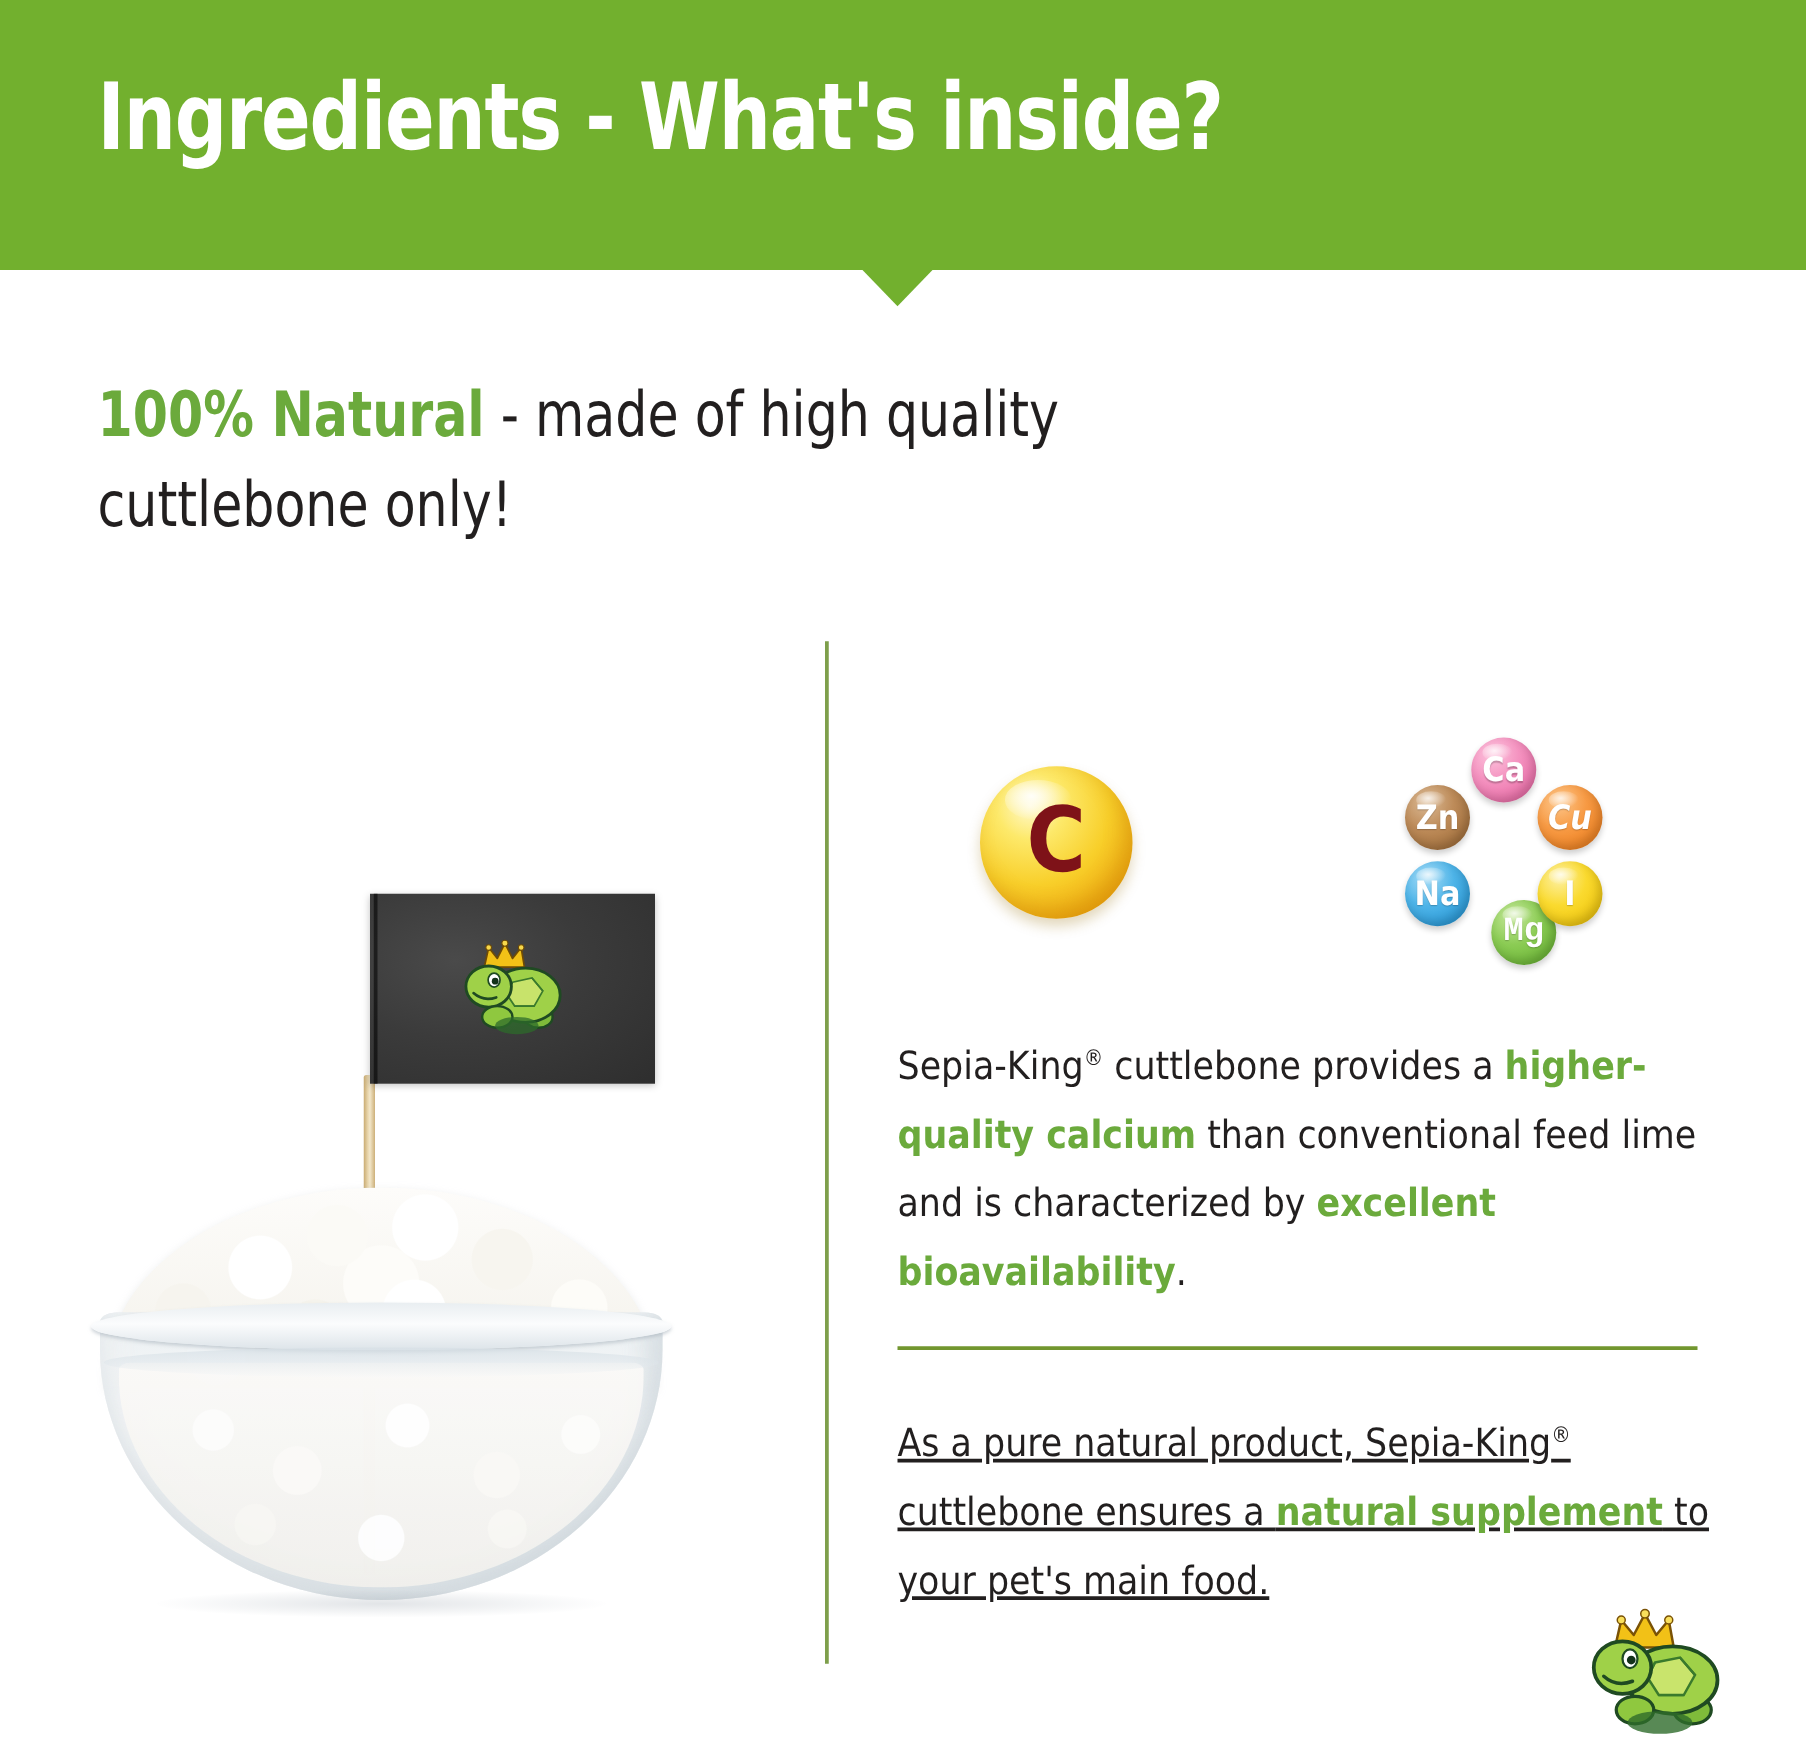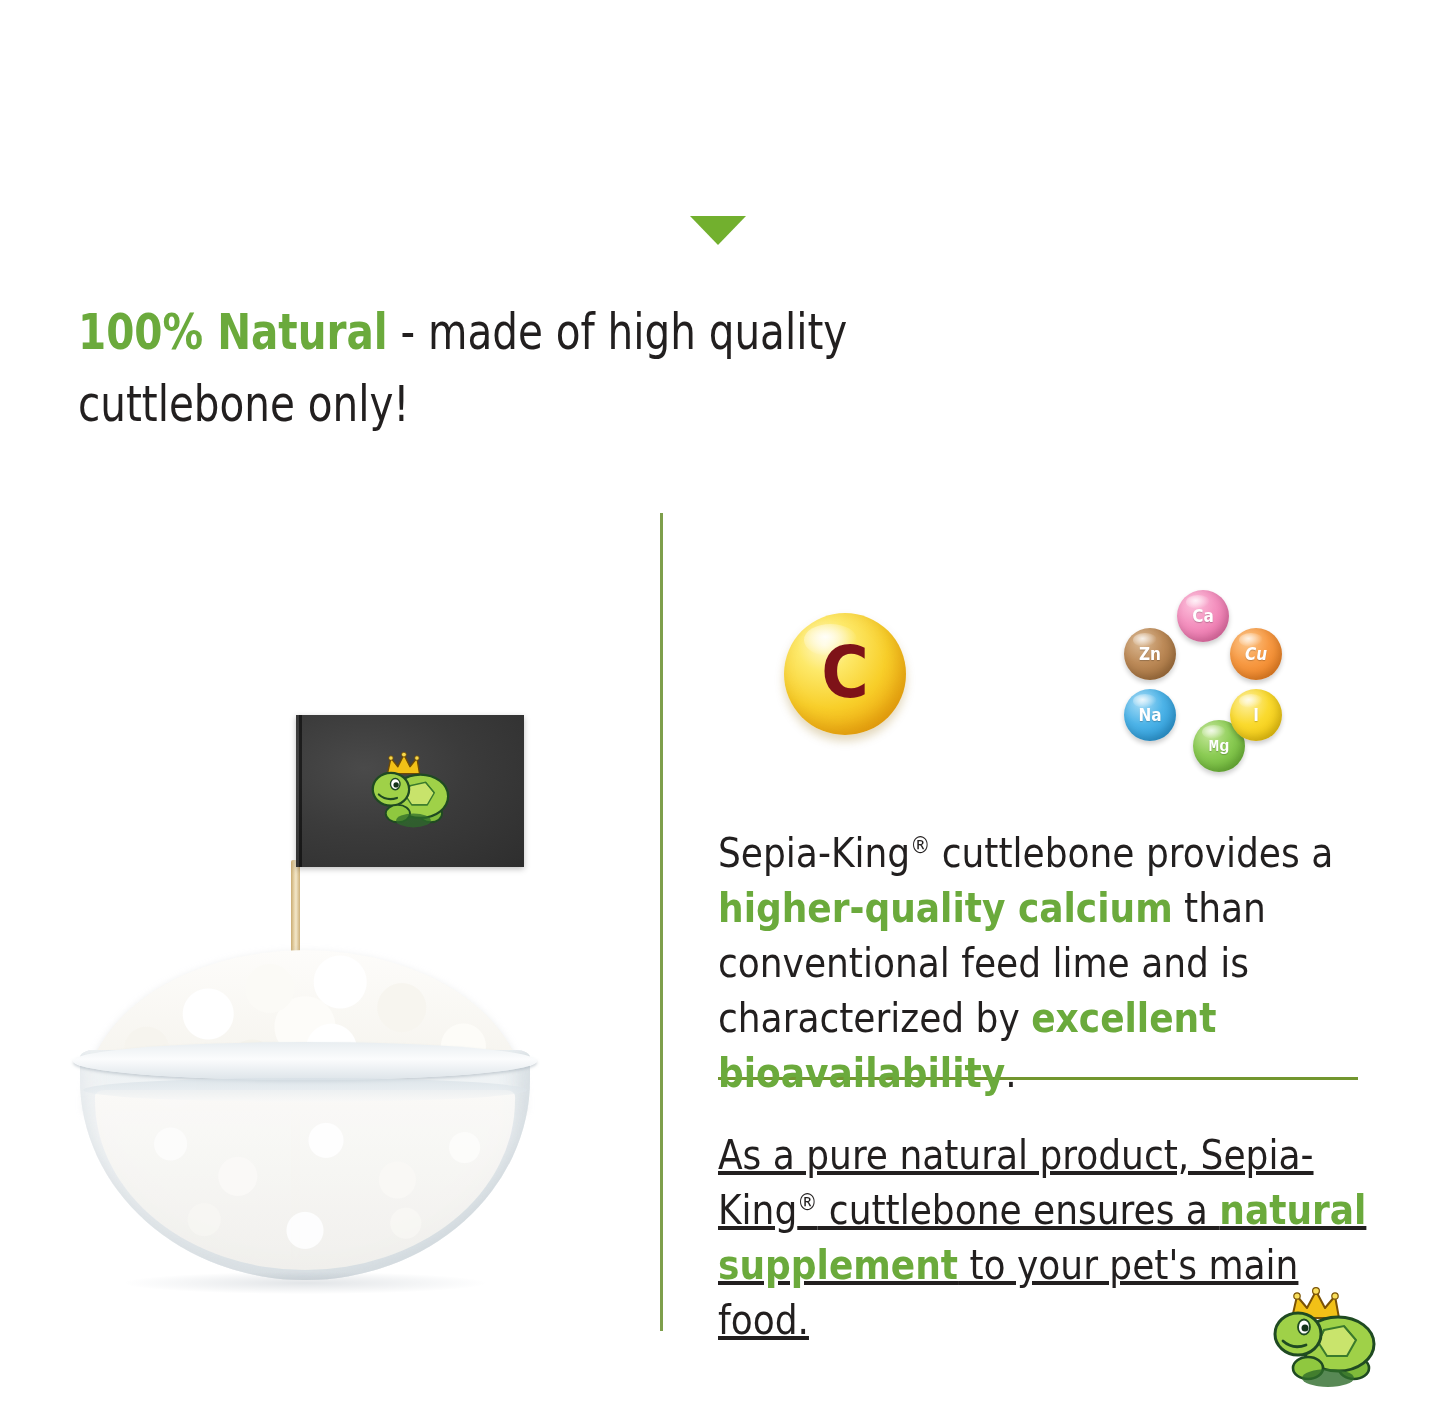--- a/index.html
+++ b/index.html
@@ -308,21 +308,21 @@
   .mineral {
     position: absolute;
     width: 52px;
     height: 52px;
     border-radius: 50%;
     display: flex;
     align-items: center;
     justify-content: center;
     font-family: "DejaVu Sans Condensed", "Liberation Sans Narrow", "Liberation Sans", sans-serif;
     font-weight: 700;
-    font-size: 17px;
+    font-size: 27px;
     color: #ffffff;
     text-shadow: 0 1px 1px rgba(0,0,0,0.22);
     box-shadow: 0 3px 5px rgba(0,0,0,0.20), inset -3px -4px 8px rgba(0,0,0,0.17);
   }
   .mineral::after {
     content: "";
     position: absolute;
     left: 18%; top: 10%;
     width: 46%; height: 26%;
     border-radius: 50%;
@@ -334,21 +334,21 @@
   .m-na { left: 11px;  top: 99px;  background: radial-gradient(circle at 33% 26%, #a8ddf7 0%, #4eb4e8 42%, #1b8fd2 100%); }
   .m-mg { left: 80px;  top: 130px; background: radial-gradient(circle at 33% 26%, #c6e89c 0%, #8ccc55 42%, #5fae2a 100%); font-family: Liberation Mono, monospace; }
   .m-i  { left: 117px; top: 99px;  background: radial-gradient(circle at 33% 26%, #fdf0a2 0%, #fada2f 42%, #ecbe00 100%); }
 
   
   .para {
     position: absolute;
     left: 718px;
     width: 660px;
     font-family: "DejaVu Sans Condensed", "Liberation Sans Narrow", "Liberation Sans", sans-serif;
-    font-size: 40px;
+    font-size: 31px;
     line-height: 55px;
     color: #221f1f;
     transform-origin: left top;
   }
   .para .strong-green { color: #6BAA3C; font-weight: 700; }
   .para sup { font-size: 0.56em; vertical-align: super; line-height: 0; }
   .para-1 { top: 826px; }
   .para-2 { top: 1128px; text-decoration: underline; }
 
   
@@ -358,20 +358,23 @@
     top: 1286px;
     width: 120px;
     height: 106px;
   }
 </style>
 </head>
 <body>
 
 <div id="page">
 
+  <div class="banner">
+    <div class="banner-title">Ingredients - What's inside?</div>
+  </div>
   <div class="banner-notch"></div>
 
   <div class="headline">
     <span class="hl-green">100% Natural</span><span> - made of high quality cuttlebone only!</span>
   </div>
 
   <div class="v-divider"></div>
   <div class="h-divider"></div>
 
 

